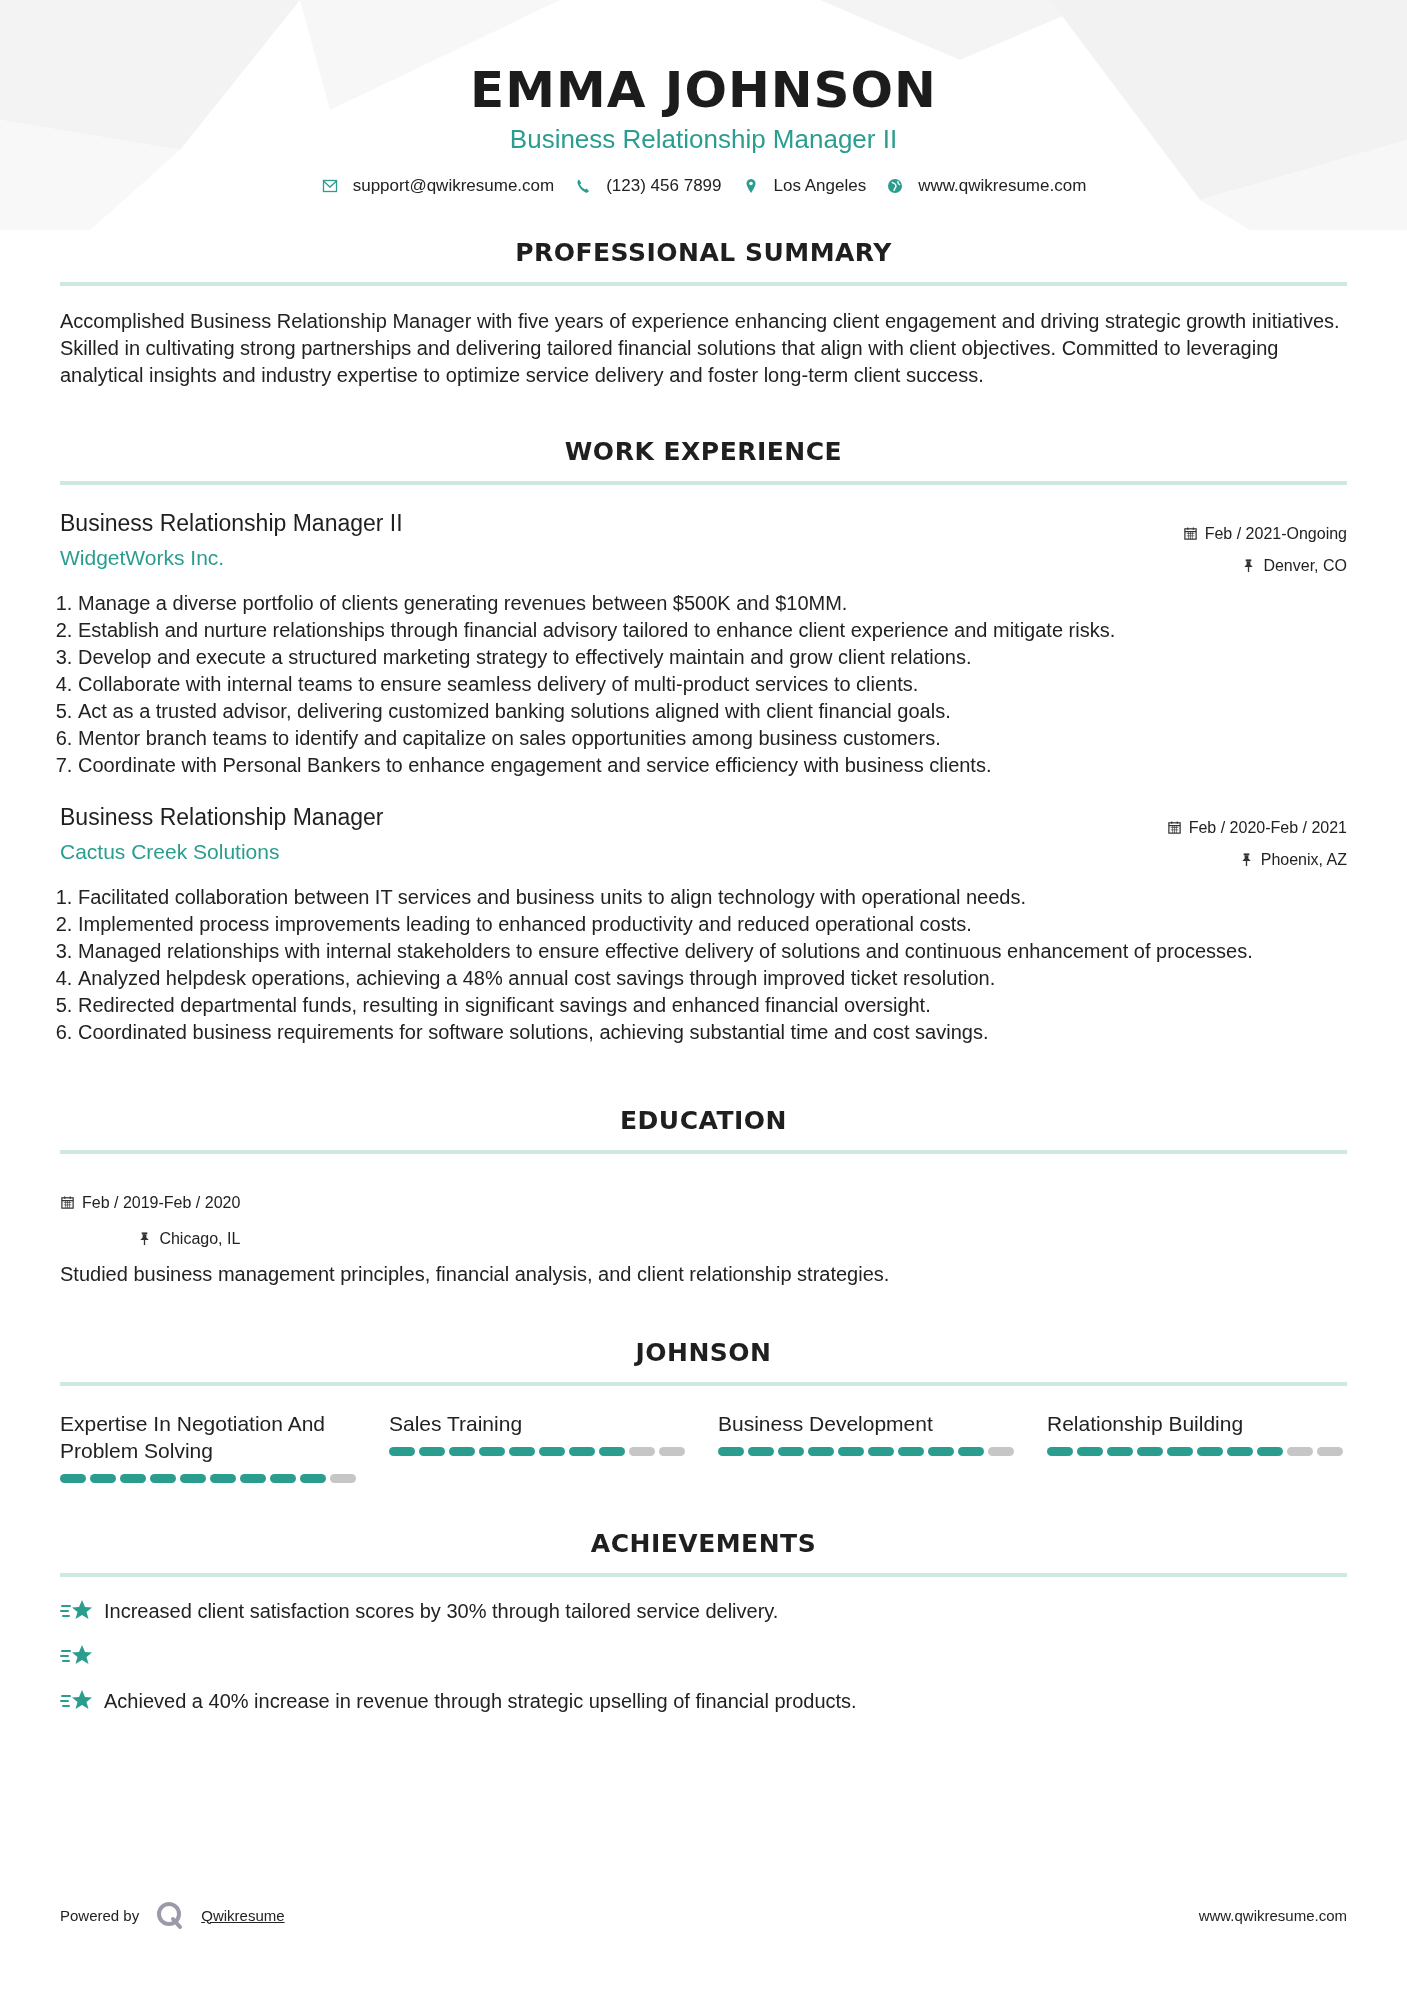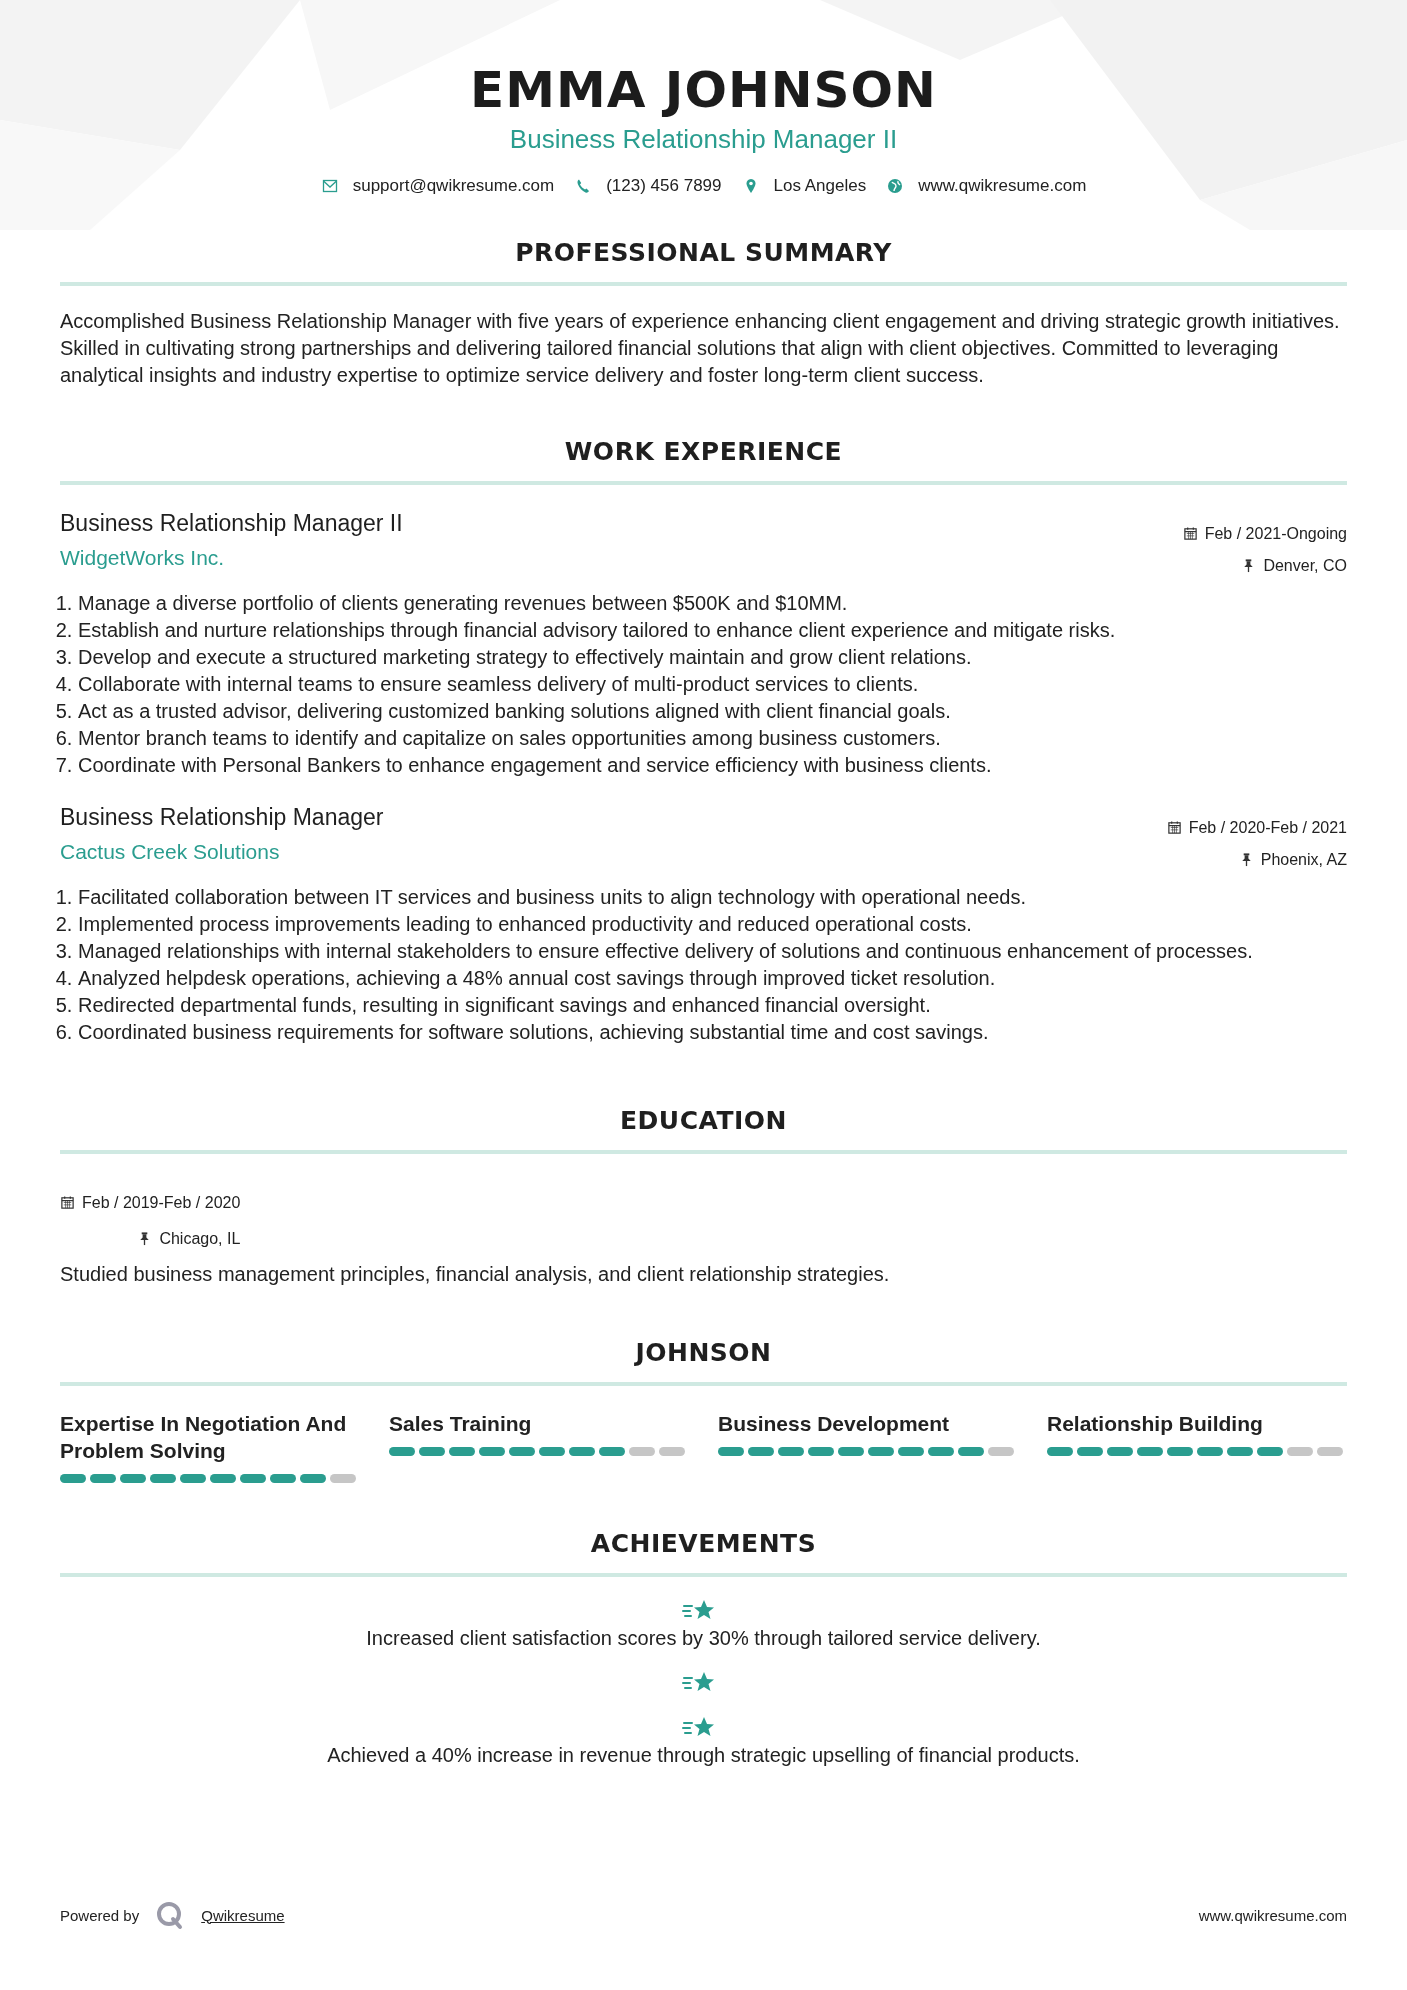--- a/index.html
+++ b/index.html
@@ -33,29 +33,29 @@
   .meta { display: flex; align-items: center; justify-content: flex-end; line-height: 20px; }
   .meta + .meta { margin-top: 12px; }
   .meta .icon { width: 16px; height: 16px; margin-right: 6px; display: inline-flex; }
   .meta .icon svg { width: 15px; height: 15px; }
 
   ol.bullets { margin-top: 14px; padding-left: 18px; font-size: 20px; line-height: 27px; color: #222; }
   ol.bullets li { padding-left: 0; }
 
   .edu-desc { font-size: 20px; line-height: 27px; margin-top: 12px; color: #222; }
 
-  .skills { display: flex; justify-content: space-between; margin-top: 24px; font-weight: bold; }
+  .skills { display: flex; justify-content: space-between; margin-top: 24px; }
   .skill { width: 300px; }
   .skill-name { font-size: 21px; line-height: 27px; color: #222; }
   .skill-bar { display: flex; gap: 4px; margin-top: 10px; }
   .seg { width: 26px; height: 9px; border-radius: 5px; background: #c6c6c6; }
   .seg.on { background: #2a9d8f; }
 
   .achievements { margin-top: 20px; }
-  .ach { display: flex; align-items: center; font-size: 20px; line-height: 27px; color: #222; margin-bottom: 17px; flex-direction: column; }
+  .ach { display: flex; align-items: center; font-size: 20px; line-height: 27px; color: #222; margin-bottom: 17px; }
   .ach .icon { width: 34px; height: 28px; margin-right: 10px; }
 
   .footer { position: absolute; left: 60px; right: 60px; top: 1900px; display: flex; justify-content: space-between; align-items: center; font-size: 15px; color: #222; z-index: 1; }
   .footer-left { display: flex; align-items: center; }
   .footer-left .logo { width: 30px; height: 30px; margin: 0 16px 0 16px; }
   .footer-left a { color: #222; text-decoration: underline; }
 </style>
 </head>
 <body>
 

